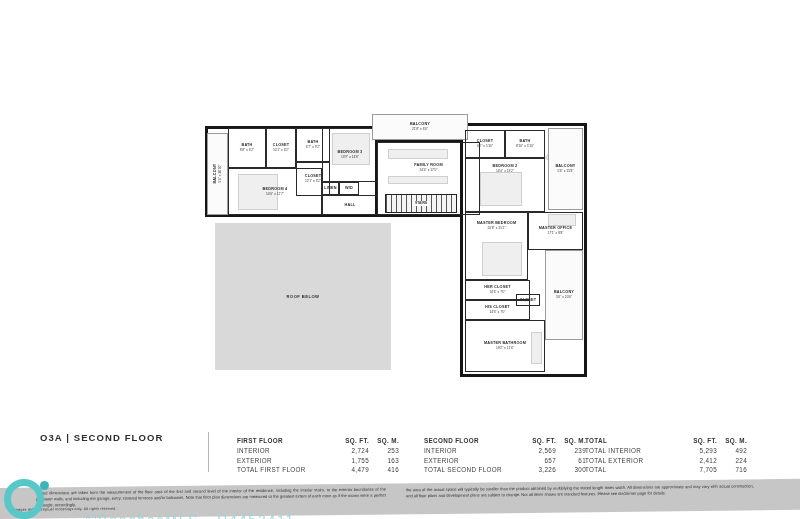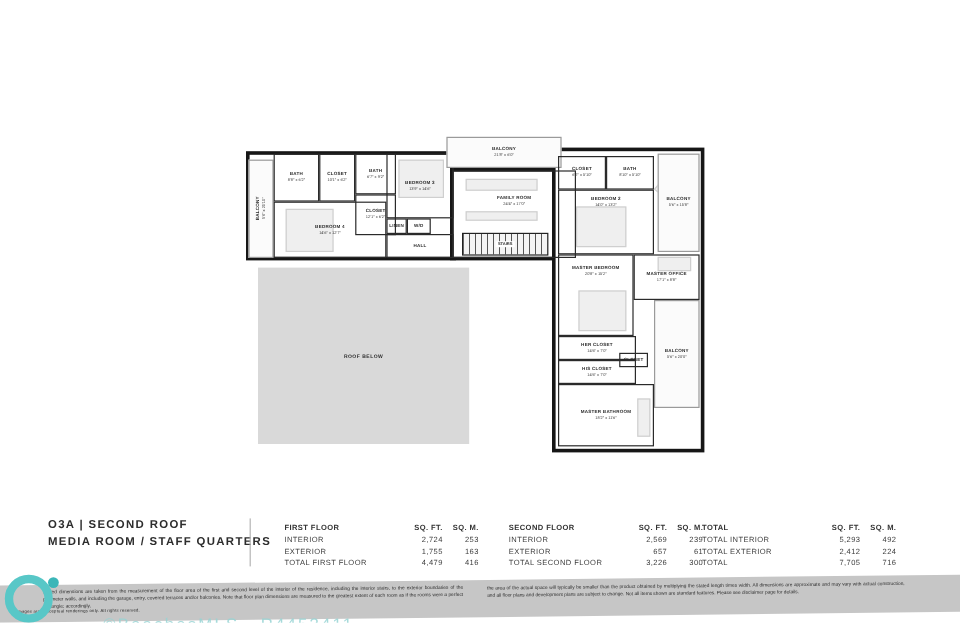--- a/index.html
+++ b/index.html
@@ -164,22 +164,21 @@
     <span class="rname">BALCONY</span>
     <span class="rdims">5'6" x 20'0"</span>
   </div>
   <div class="room" style="left:465px;top:320px;width:80px;height:52px">
     <span class="rname">MASTER BATHROOM</span>
     <span class="rdims">18'2" x 11'6"</span>
   </div>
 </div>
 
 <div class="titleblock">
-  <div>O3A | SECOND ROOF</div>
-  <div>MEDIA ROOM / STAFF QUARTERS</div>
+  <div>O3A | SECOND FLOOR</div>
 </div>
 <div class="vdivider"></div>
 
 <div class="sumtable" style="left:237px">
   <div class="trow thead">
     <span class="c0">FIRST FLOOR</span>
     <span class="c1">SQ. FT.</span>
     <span class="c2">SQ. M.</span>
   </div>
   <div class="trow">

